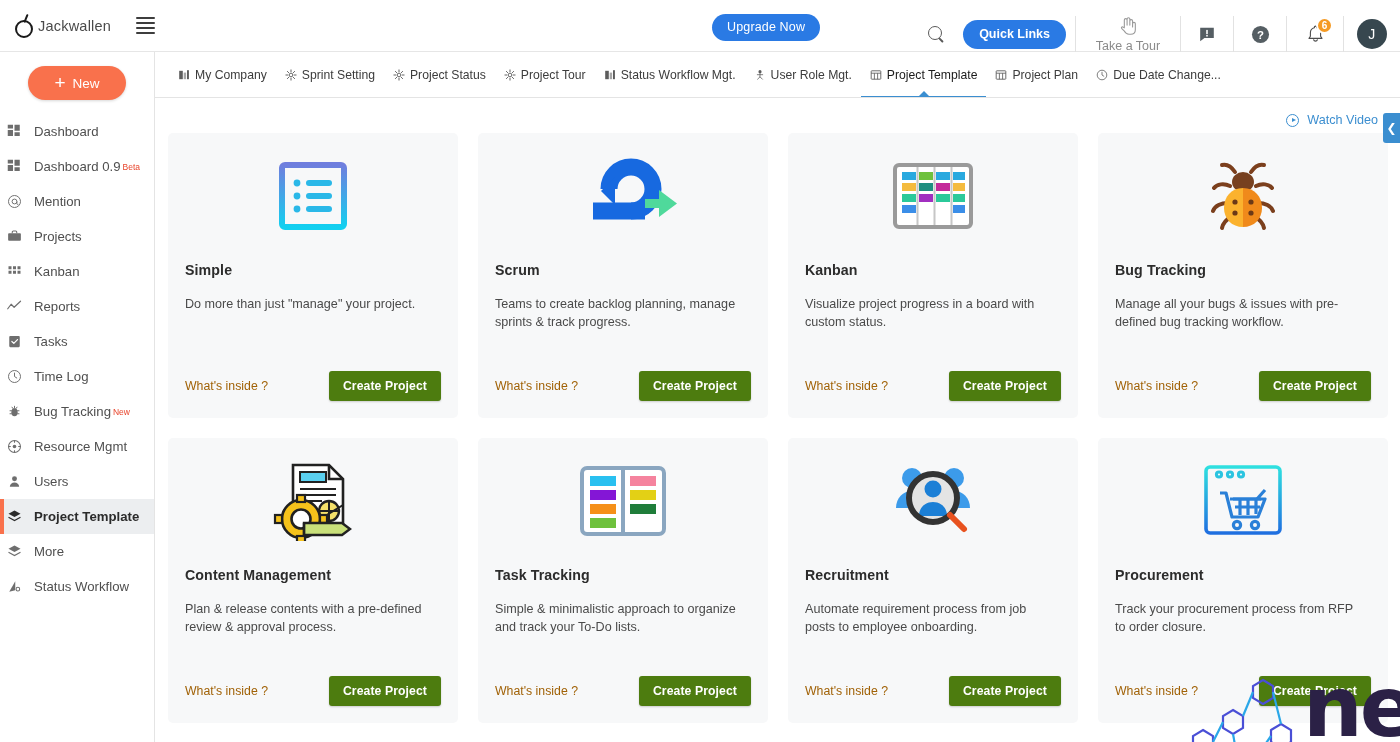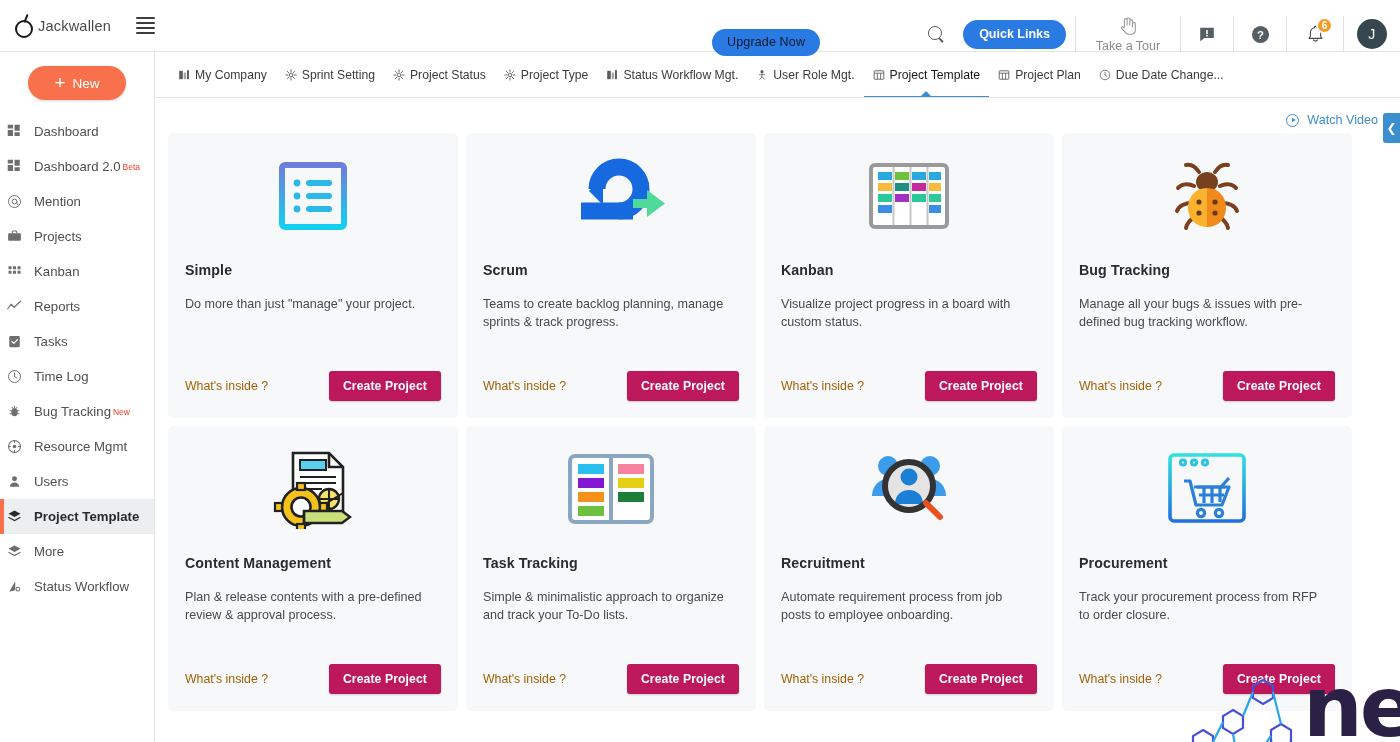--- a/index.html
+++ b/index.html
@@ -25,22 +25,22 @@
   }
   .brand-logo .tick {
     position: absolute; left: 13px; top: 1px; width: 2.4px; height: 9px;
     background: #1a1a1a; transform: rotate(22deg); border-radius: 2px;
   }
   .brand-name { font-size: 14.5px; color: #4a4a4a; margin-left: 9px; letter-spacing: .2px; }
   .hamburger { margin-left: 25px; display: flex; flex-direction: column; gap: 3px; cursor: pointer; }
   .hamburger span { display: block; width: 19px; height: 2px; background: #3d3d3d; border-radius: 1px; }
 
   .upgrade-btn {
-    position: absolute; left: 712px; top: 29px;
-    background: #2a7ae4; color: #0f172a; border: none; border-radius: 14px;
+    position: absolute; left: 712px; top: 14px;
+    background: #2a7ae4; color: #ffffff; border: none; border-radius: 14px;
     font-size: 12.5px; font-family: inherit; padding: 6px 15px 7px; cursor: pointer;
     letter-spacing: .15px;
   }
 
   .topright { position: absolute; right: 0; top: 0; height: 68px; display: flex; align-items: center; }
   .tr-item { height: 52px; display: flex; align-items: center; justify-content: center; position: relative; }
   .search-wrap { width: 54px; cursor: pointer; }
   .search-icon { width: 17px; height: 17px; position: relative; display: inline-block; }
   .search-icon::before {
     content: ""; position: absolute; left: 0; top: 0; width: 12px; height: 12px;
@@ -146,40 +146,40 @@
     border-top: 2.6px solid transparent; border-bottom: 2.6px solid transparent; margin-left: 1.5px;
   }
   .collapse-tab {
     position: absolute; right: 0; top: 15px; width: 17px; height: 30px;
     background: #3b8ed0; border-radius: 3px 0 0 3px; color: #fff;
     display: flex; align-items: center; justify-content: center; font-size: 12px; cursor: pointer; z-index: 7;
   }
 
   .grid {
     position: absolute; left: 13px; top: 35px; width: 1232px;
-    display: grid; grid-template-columns: repeat(4, 290px); gap: 8px;
+    display: grid; grid-template-columns: repeat(4, 290px); gap: 20px;
   }
   .card {
     width: 290px; height: 285px; background: #f7f8f9; border-radius: 5px;
     position: relative; padding: 0 17px;
   }
   .card-icon { height: 126px; display: flex; align-items: center; justify-content: center; }
   .card-title {
     font-size: 14.2px; font-weight: bold; color: #2c2c2c; margin-top: 3px; letter-spacing: .1px;
   }
   .card-desc {
     font-size: 12.6px; color: #4a4a4a; line-height: 18px; margin-top: 17px; max-width: 250px;
   }
   .card-footer {
     position: absolute; left: 17px; right: 17px; bottom: 17px;
     display: flex; align-items: center; justify-content: space-between;
   }
   .whats-inside { font-size: 12.3px; color: #a16207; cursor: pointer; }
   .create-btn {
-    background: #be185d; color: #fff; border: none; border-radius: 3px;
+    background: #4d7c0f; color: #fff; border: none; border-radius: 3px;
     font-size: 12.2px; font-weight: bold; font-family: inherit;
     padding: 8px 14px; cursor: pointer; letter-spacing: .1px;
     box-shadow: 0 1px 2px rgba(0,0,0,.18);
   }
 
   
   .watermark {
     position: absolute; left: 1030px; top: 568px; width: 380px; height: 160px;
     pointer-events: none; z-index: 9;
   }
@@ -274,21 +274,21 @@
         </div>
         <div class="nav-item">
           <span class="ico">
             <svg width="15" height="15" viewBox="0 0 20 20" fill="none">
               <rect x="1" y="1" width="7" height="5" fill="#6e6e6e"></rect>
               <rect x="10" y="1" width="7" height="8" fill="#6e6e6e"></rect>
                 <rect x="1" y="8" width="7" height="8" fill="#6e6e6e"></rect>
               <rect x="10" y="11" width="7" height="5" fill="#6e6e6e"></rect>
             </svg>
           </span>
-          <span class="nav-label">Dashboard 2.0</span>
+          <span class="nav-label">Dashboard 0.9</span>
           <sup class="sup-tag">Beta</sup>
         </div>
         <div class="nav-item">
           <span class="ico">
             <svg width="15" height="15" viewBox="0 0 20 20" fill="none">
               <circle cx="10" cy="10" r="8" stroke="#6e6e6e" stroke-width="1.3"></circle>
               <circle cx="10" cy="10" r="3.2" stroke="#6e6e6e" stroke-width="1.3"></circle>
                 <path d="M13.2 10v2.6c0 1.3 1 1.8 1.9 1.3" stroke="#6e6e6e" stroke-width="1.3"></path>
             </svg>
           </span>
@@ -432,21 +432,21 @@
         </span>
         <span>Project Status</span>
       </div>
       <div class="tab">
         <span class="ticon">
           <svg width="12" height="12" viewBox="0 0 20 20" fill="none">
             <circle cx="10" cy="10" r="3.1" stroke="#5c5c5c" stroke-width="1.6"></circle>
                 <path d="M10 1.5v3M10 15.5v3M1.5 10h3M15.5 10h3M4 4l2.1 2.1M13.9 13.9L16 16M16 4l-2.1 2.1M6.1 13.9L4 16" stroke="#5c5c5c" stroke-width="1.6" stroke-linecap="round"></path>
           </svg>
         </span>
-        <span>Project Type</span>
+        <span>Project Tour</span>
       </div>
       <div class="tab">
         <span class="ticon">
           <svg width="12" height="12" viewBox="0 0 20 20" fill="none">
             <rect x="2" y="3" width="6" height="14" fill="#5c5c5c"></rect>
             <rect x="9.5" y="6" width="4" height="11" fill="#5c5c5c" opacity=".55"></rect>
             <rect x="15" y="2" width="3.2" height="15" fill="#5c5c5c"></rect>
           </svg>
         </span>
         <span>Status Workflow Mgt.</span>

